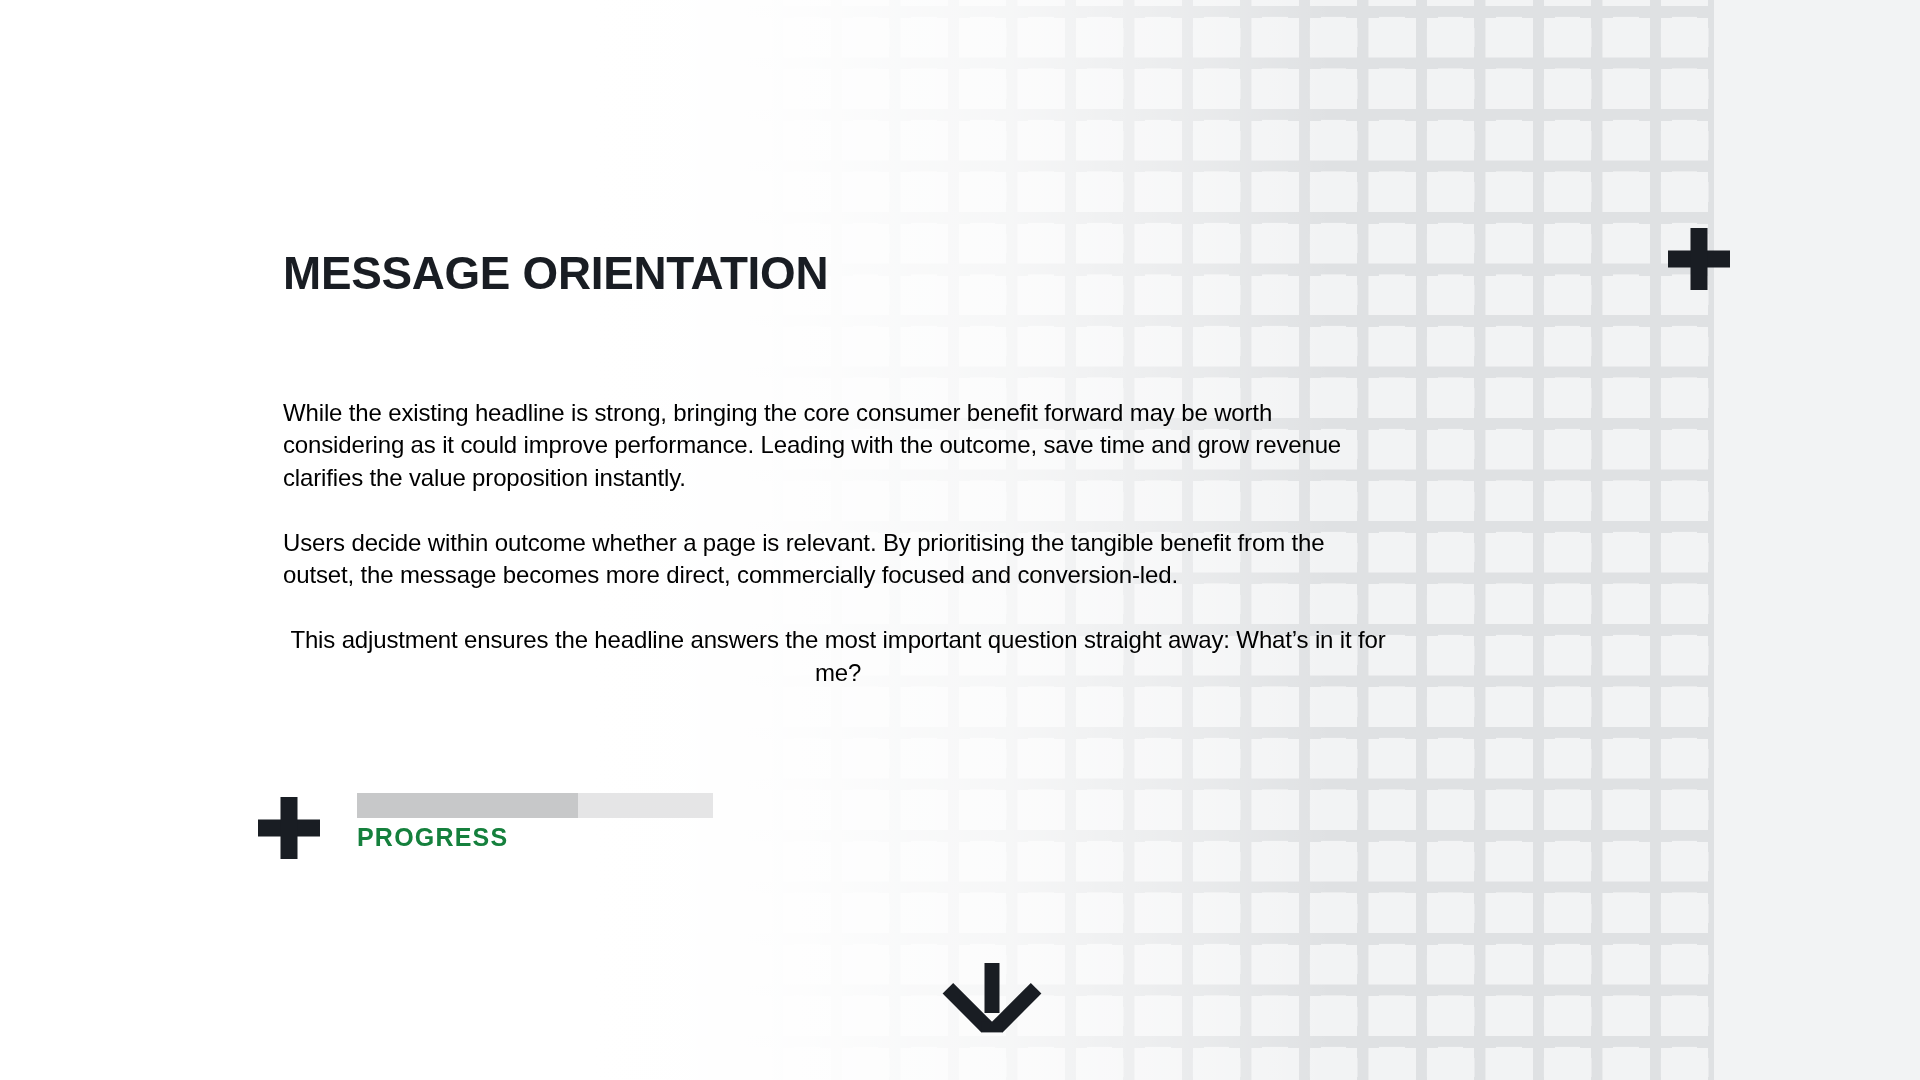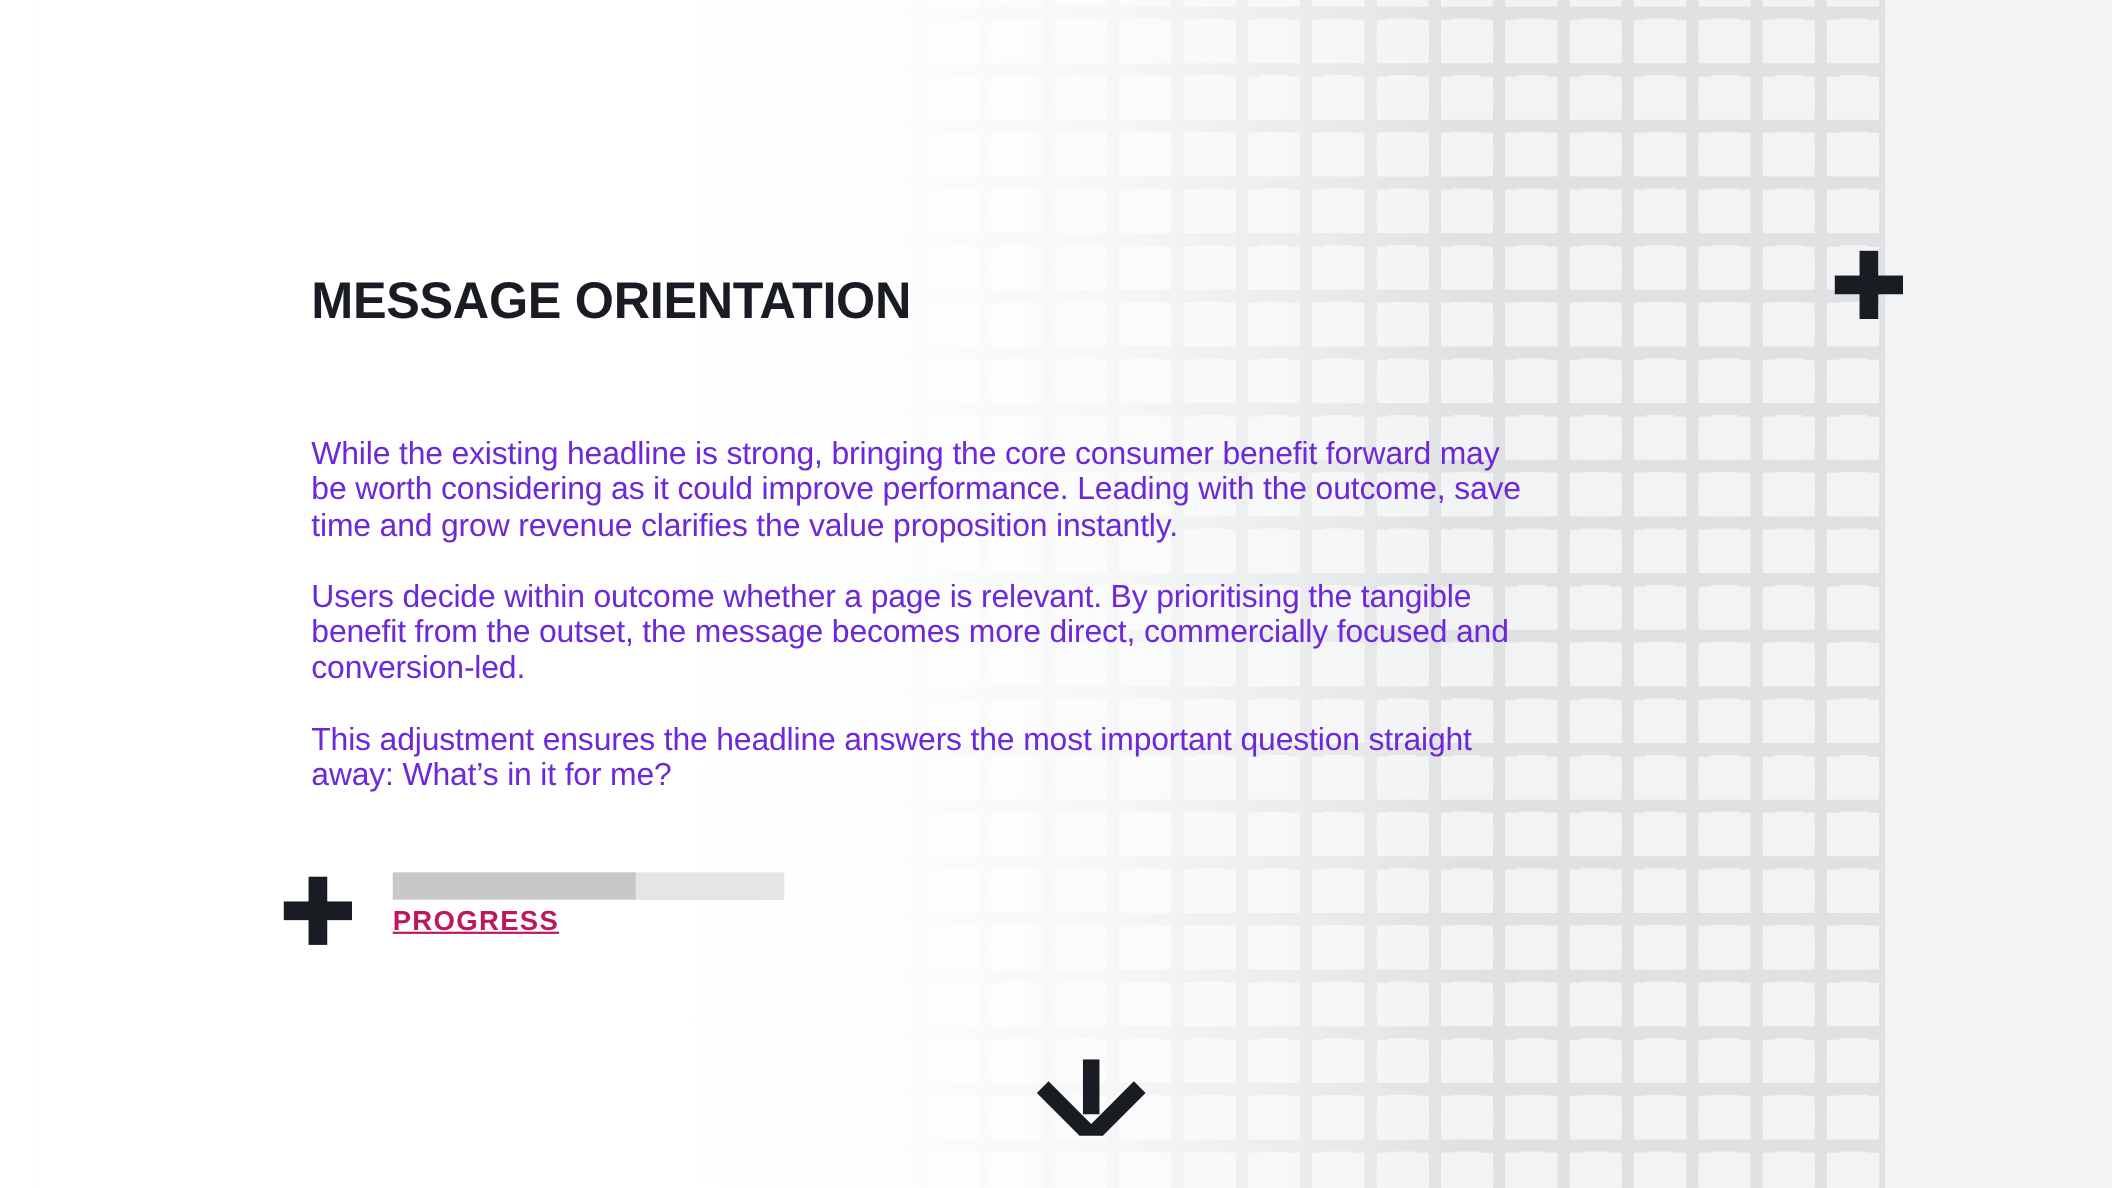--- a/index.html
+++ b/index.html
@@ -120,28 +120,29 @@
   }
 
   .body-copy {
     position: absolute;
     top: 397px;
     left: 0;
     width: 1110px;
   }
   .body-copy p {
     margin: 0 0 33px 0;
-    font-size: 29px;
+    font-size: 24px;
     line-height: 32.3px;
     font-weight: 400;
-    color: #6d28d9;
+    color: #000000;
     letter-spacing: -0.15px;
   }
   .body-copy p:last-child {
     margin-bottom: 0;
+    text-align: center;
   }
 
   
   .progress-block {
     position: absolute;
     left: 226px;
     top: 793px;
     width: 470px;
     height: 80px;
   }
@@ -254,21 +255,21 @@
 
     <span class="plus-glyph progress-plus">
       <span class="bar-h"></span>
       <span class="bar-v"></span>
     </span>
 
     <div class="progress-meta">
       <div class="progress-track" style="background: rgb(229, 229, 230);">
         <div class="progress-fill" style="width: 62%; background: rgb(199, 200, 201);"></div>
       </div>
-      <div class="progress-label" style="color: #be185d; text-decoration: underline;">PROGRESS</div>
+      <div class="progress-label" style="color: #15803d;">PROGRESS</div>
     </div>
 
   </div>
 
   <span class="plus-glyph plus-top-right">
     <span class="bar-h"></span>
     <span class="bar-v"></span>
   </span>
 
   <div class="down-arrow">

